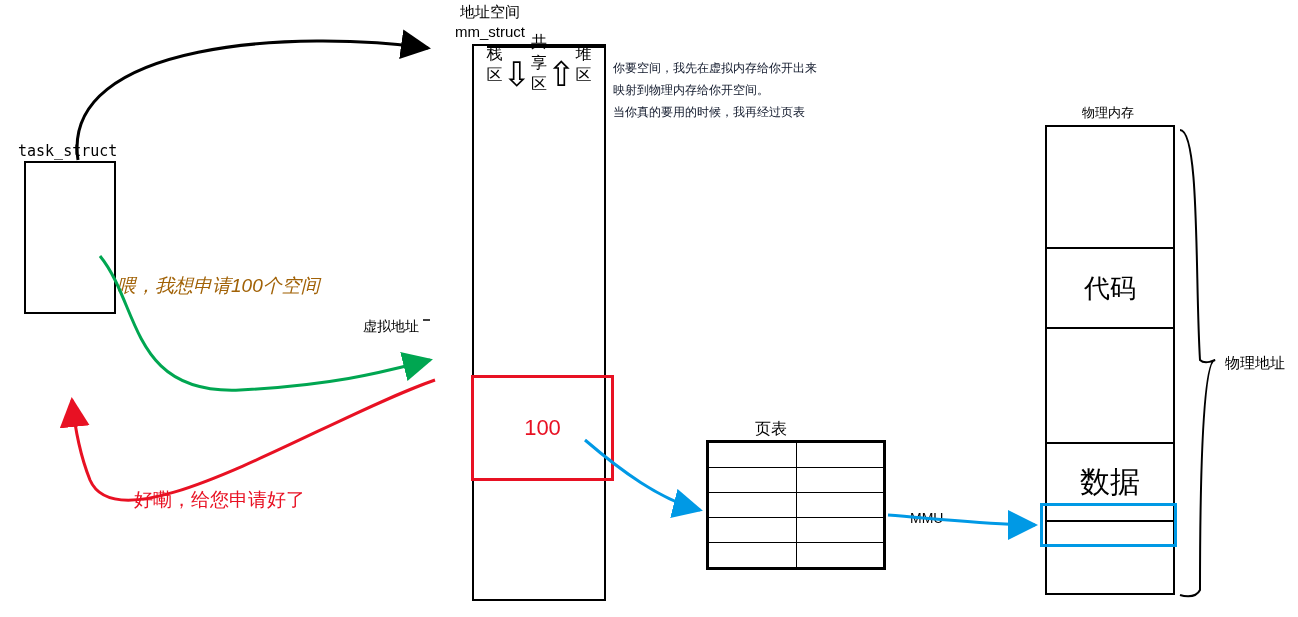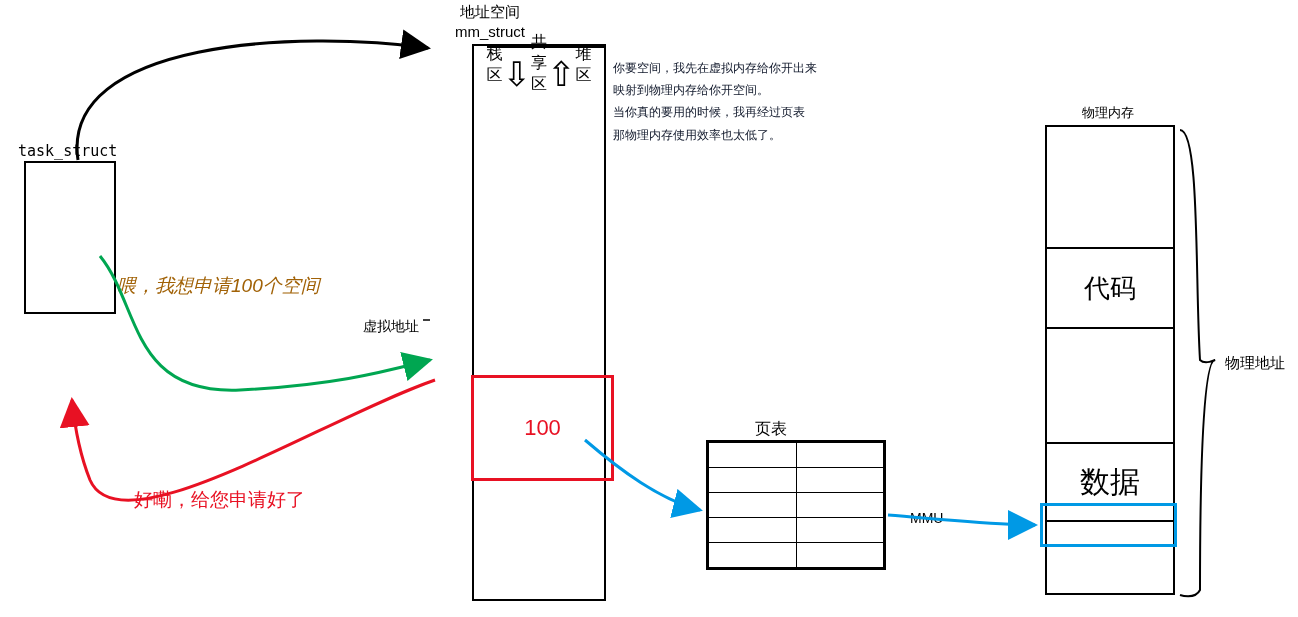--- a/index.html
+++ b/index.html
@@ -217,21 +217,20 @@
 </div>
 
 <div class="abs phys-alloc"></div>
 
 <div class="abs phys-addr-label">物理地址</div>
 
 <div class="abs blue-text">
   <div>你要空间，我先在虚拟内存给你开出来</div>
   <div>映射到物理内存给你开空间。</div>
   <div>当你真的要用的时候，我再经过页表</div>
-  <div>那物理内存使用效率也太低了。</div>
 </div>
 
 <div class="abs green-text">喂，我想申请100个空间</div>
 
 <div class="abs red-text">好嘞，给您申请好了</div>
 
 <svg class="overlay">
   <defs>
     <marker id="arrow-black" markerWidth="12" markerHeight="12" refX="9" refY="5" orient="auto">
       <path d="M0,0 L10,5 L0,10 z" fill="#000"></path>

